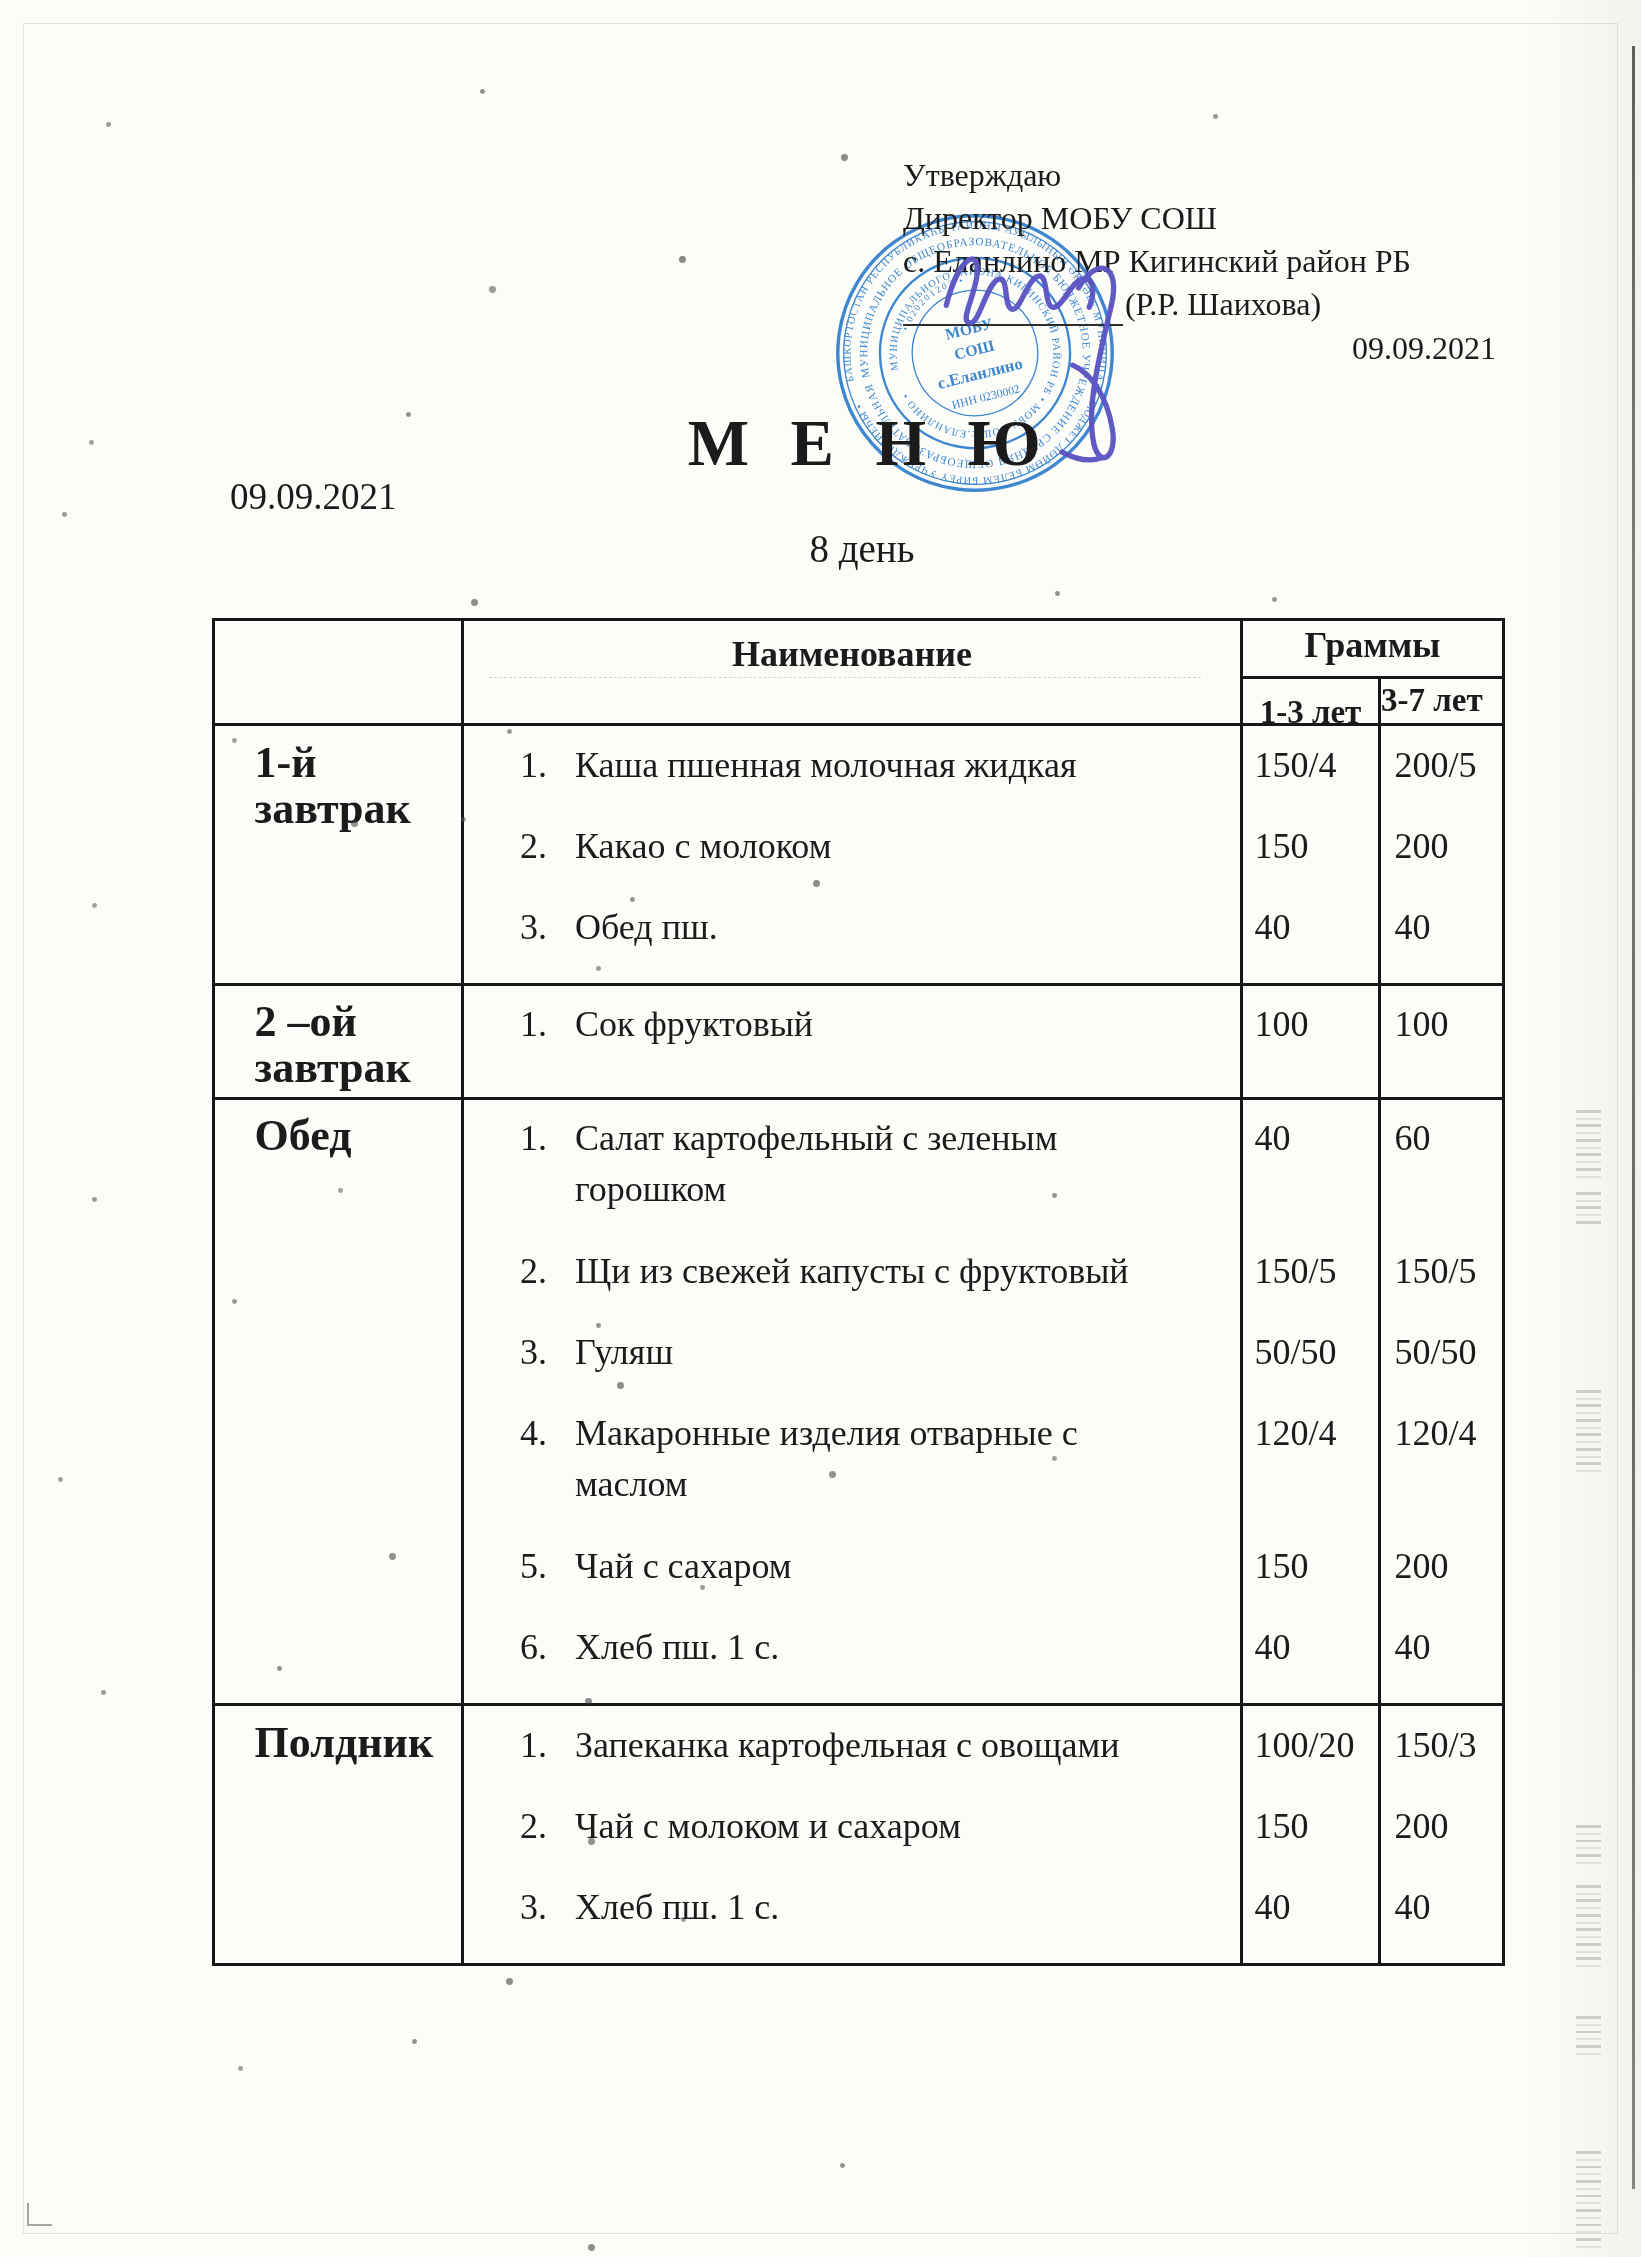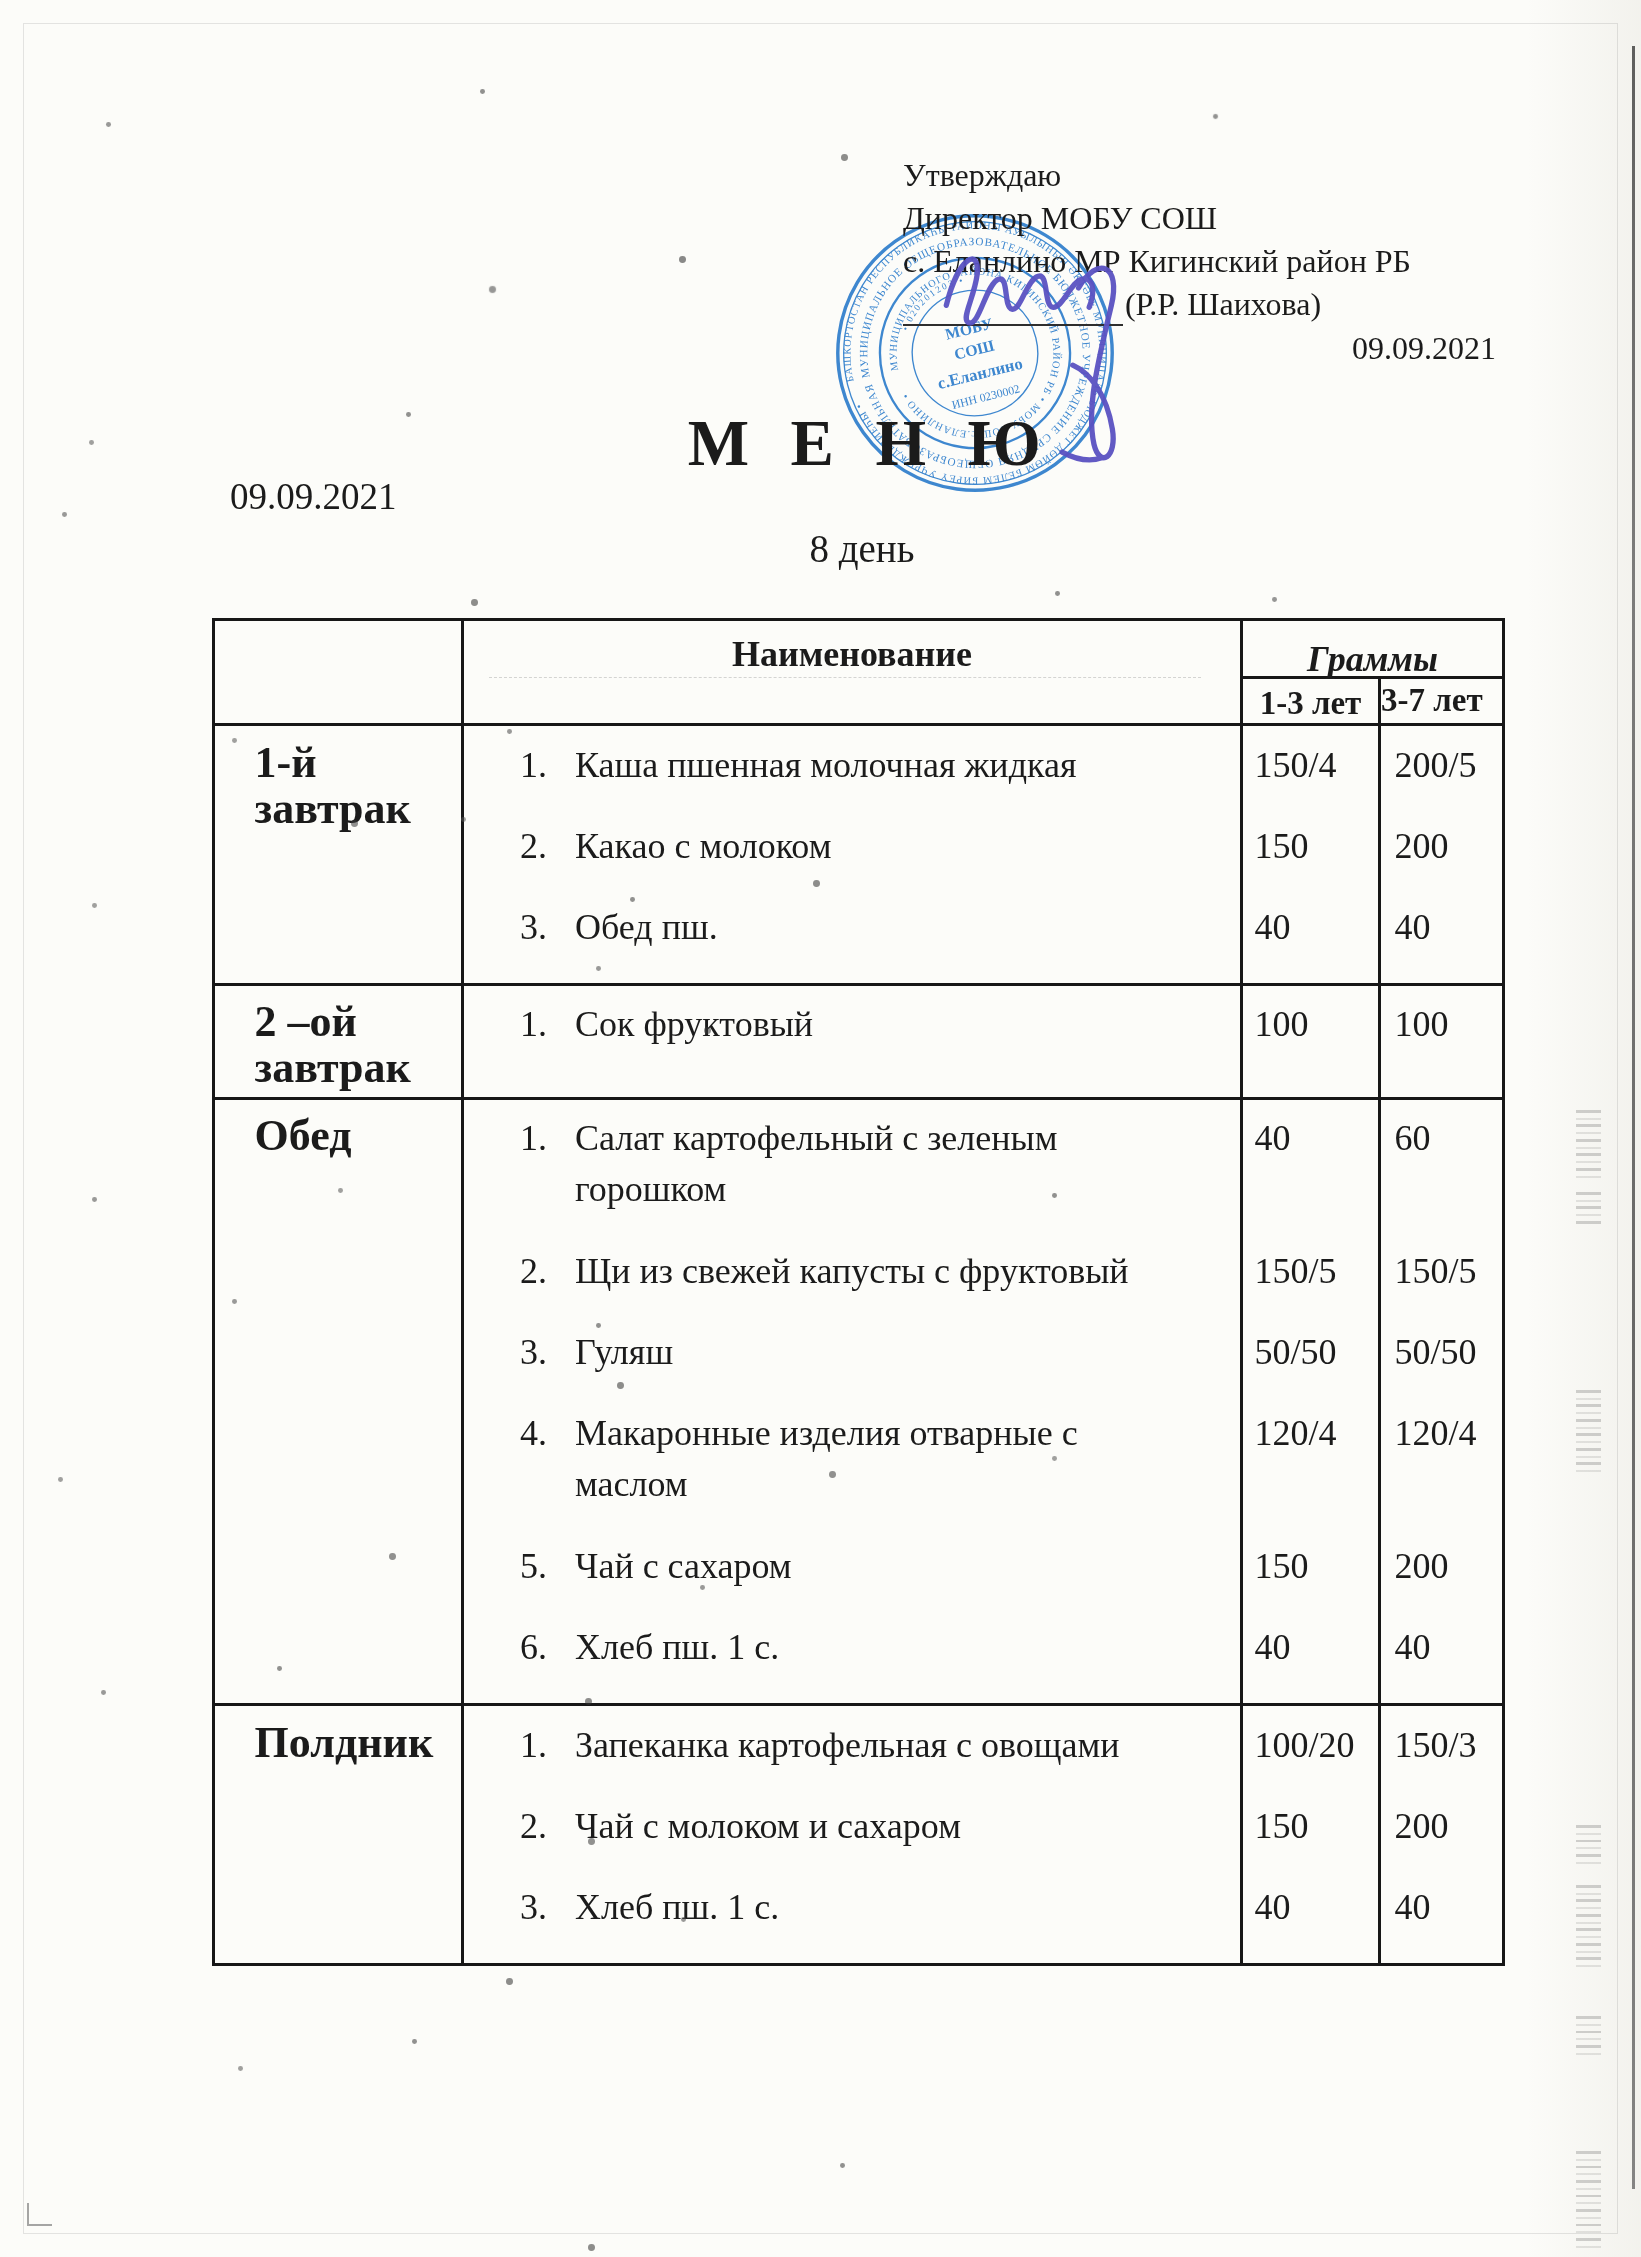--- a/index.html
+++ b/index.html
@@ -31,22 +31,22 @@
   
   .tbl{position:absolute;left:212px;top:618px;width:1287px;border:3.9px solid #171717;z-index:3;background:transparent;}
   .thead{display:grid;grid-template-columns:249px 779px 138px 121px;grid-template-rows:58px 44px;}
   .hc{box-sizing:border-box;font-weight:bold;}
   .h-empty{grid-column:1;grid-row:1/3;border-right:3.9px solid #171717;}
   .h-name{grid-column:2;grid-row:1/3;border-right:3.9px solid #171717;text-align:center;
           font-size:36px;padding-top:11.6px;position:relative;}
   .h-name::after{content:"";position:absolute;left:25px;right:39px;top:56px;
           border-top:1.9px dashed rgba(120,120,120,.30);}
   .h-grams{grid-column:3/5;grid-row:1;border-bottom:3.9px solid #171717;text-align:center;
-          font-size:36px;padding-top:17px;box-sizing:border-box;font-style:italic;}
-  .h-age1{grid-column:3;grid-row:2;border-right:3.9px solid #171717;text-align:center;font-size:33px;padding-top:6px;}
+          font-size:36px;padding-top:3px;box-sizing:border-box;}
+  .h-age1{grid-column:3;grid-row:2;border-right:3.9px solid #171717;text-align:center;font-size:33px;padding-top:15px;}
   .h-age2{grid-column:4;grid-row:2;text-align:left;font-size:33px;padding-top:2.9px;}
 
   .sec{display:grid;grid-template-columns:249px 779px 138px 121px;border-top:3.9px solid #171717;}
   .cell{box-sizing:border-box;}
   .meal{border-right:3.9px solid #171717;font-weight:bold;font-size:44px;line-height:46px;padding:13.5px 5.8px 5.8px 11.6px;margin-left:28px;}
   .items{border-right:3.9px solid #171717;padding:13.5px 0 0 56px;}
   .g1{border-right:3.9px solid #171717;padding:13.5px 0 0 11.6px;}
   .g2{padding:13.5px 0 0 13.5px;}
   .item{display:flex;font-size:36px;line-height:51px;}
   .num{width:55px;flex:none;}

